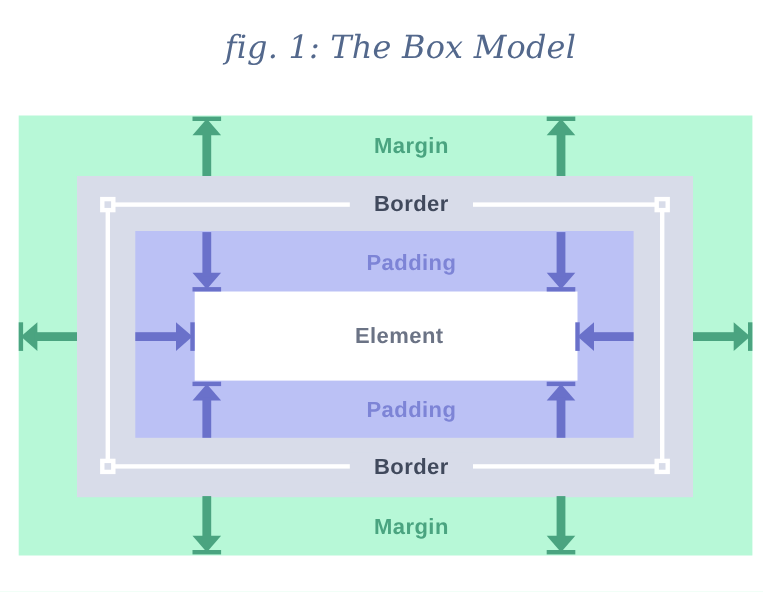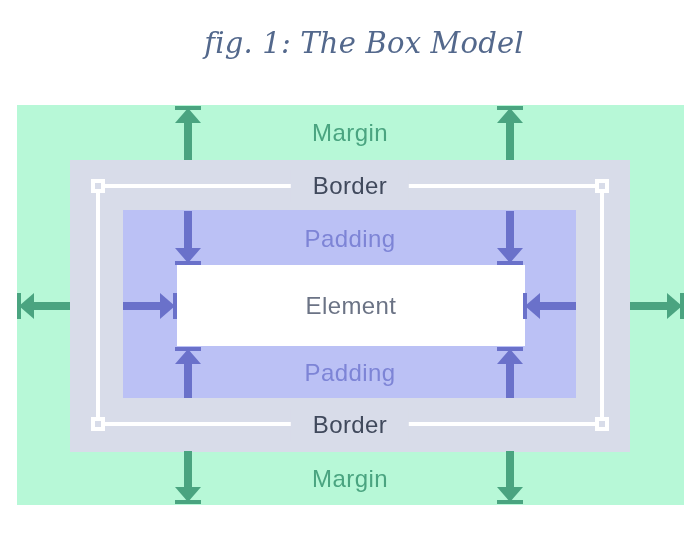--- a/index.html
+++ b/index.html
@@ -43,22 +43,22 @@
     width: 6px; height: 6px; background: var(--border-bg, #d8dce9);
   }
   .corner.tl { left: 91px;  top: 179px; }
   .corner.tr { left: 595px; top: 179px; }
   .corner.bl { left: 91px;  top: 417px; }
   .corner.br { left: 595px; top: 417px; }
 
   
   .label {
     position: absolute; transform: translate(-50%, -50%);
-    font-weight: normal; font-size: 24px; letter-spacing: 0.4px;
-    white-space: nowrap; line-height: 1;
+    font-weight: bold; font-size: 20px; letter-spacing: 0.4px;
+    white-space: nowrap; line-height: 1; margin-left: 24px;
   }
   .label.margin  { color: var(--margin-accent, #4aa480); }
   .label.border  { color: var(--border-text, #40495c); background: var(--border-bg, #d8dce9); padding: 4px 22px; }
   .label.padding { color: var(--padding-text, #7d84d6); }
   .label.element { position: static; transform: none; color: var(--element-text, #6b7385); }
   .lbl-margin-top    { left: 350px; top: 133px; }
   .lbl-border-top    { left: 350px; top: 186px; }
   .lbl-padding-top   { left: 350px; top: 239px; }
   .lbl-padding-bot   { left: 350px; top: 373px; }
   .lbl-border-bot    { left: 350px; top: 425px; }

